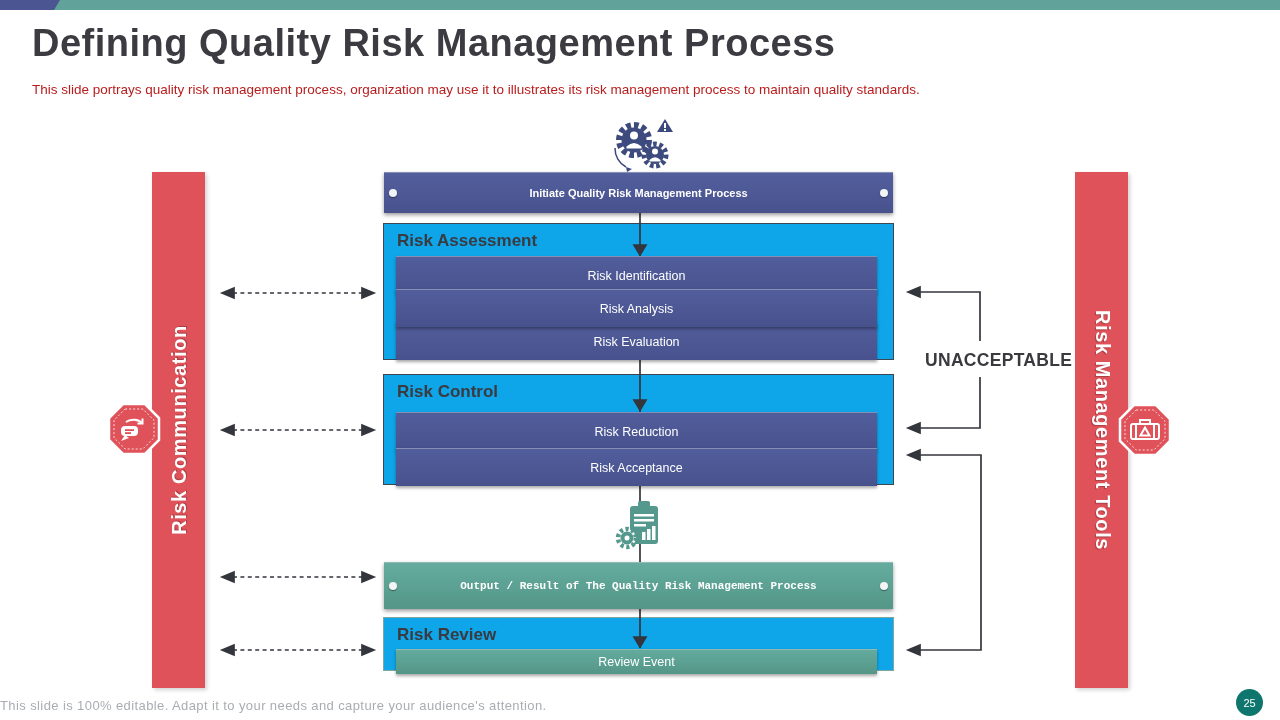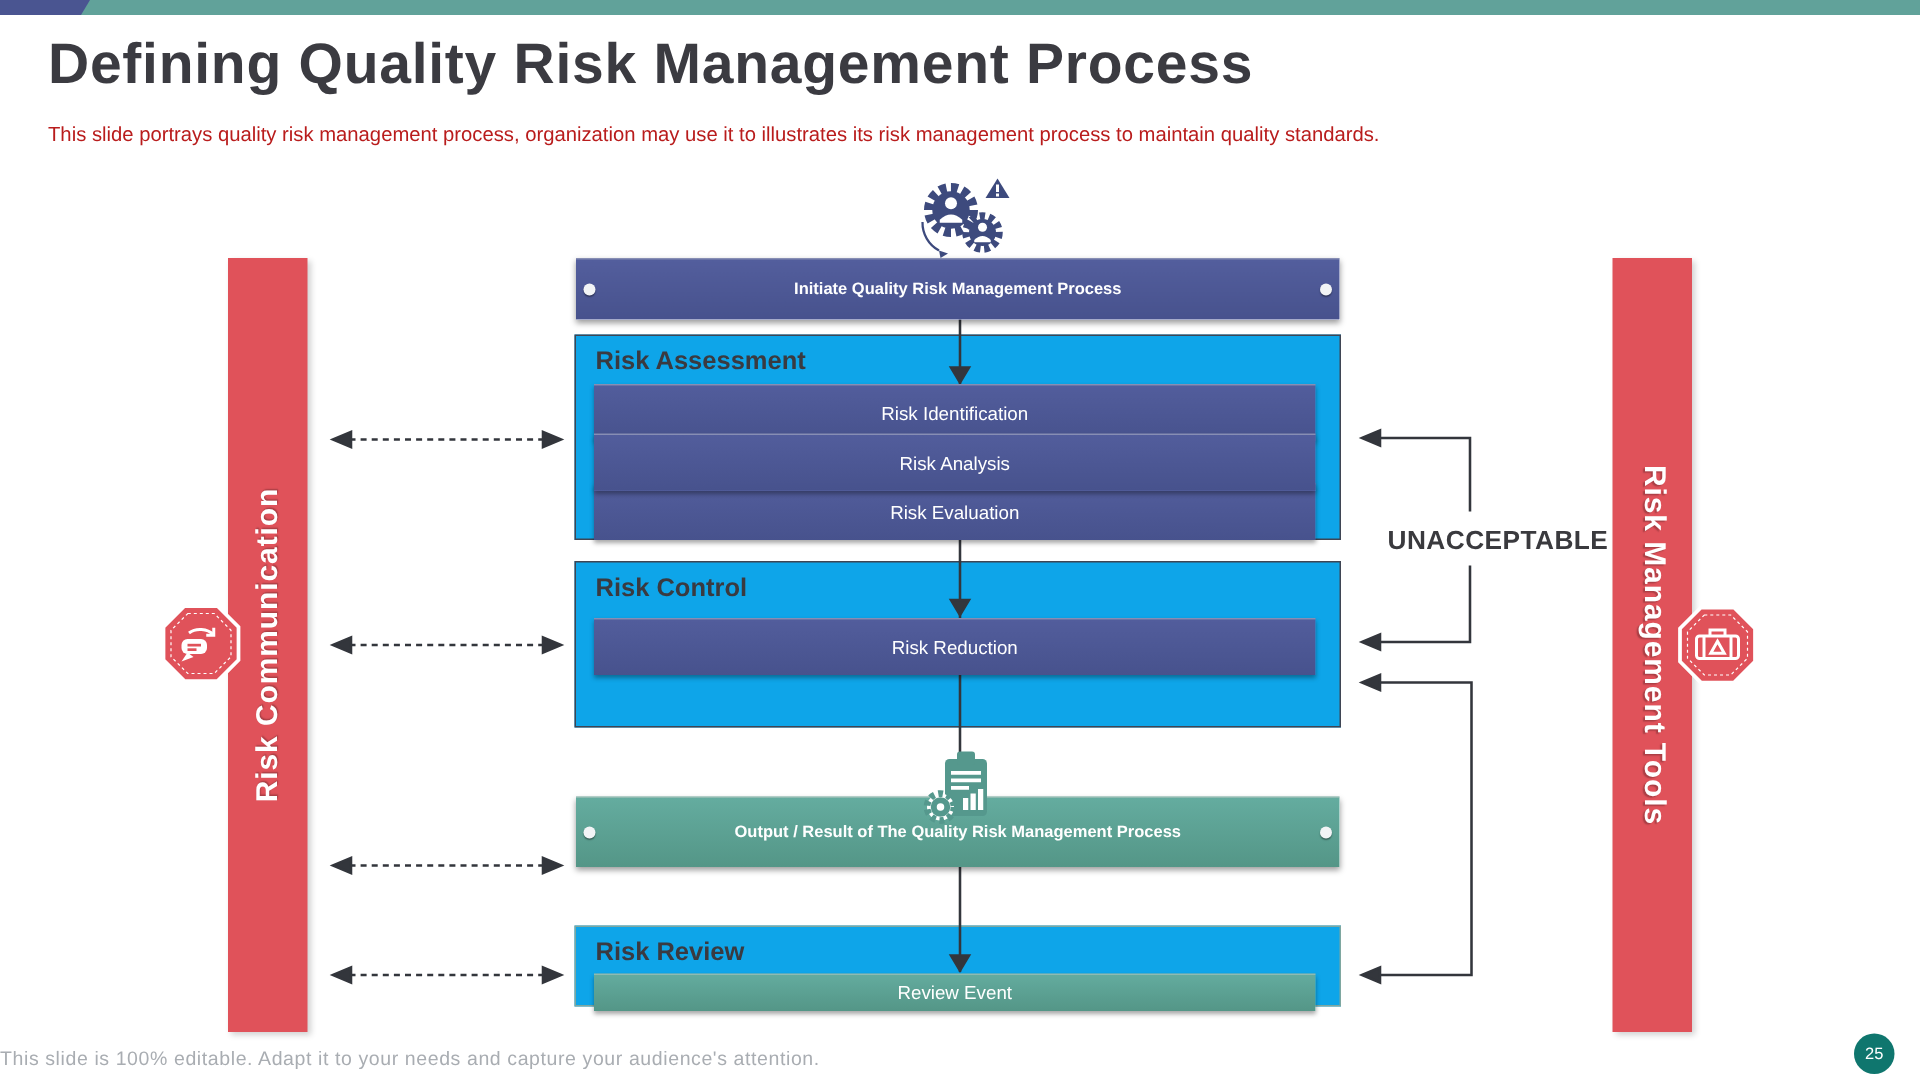--- a/index.html
+++ b/index.html
@@ -41,21 +41,21 @@
         justify-content:center;color:#fff;font-size:12.5px;font-weight:400;
         box-shadow:0 2px 3px rgba(0,0,0,.35);border-top:1px solid rgba(255,255,255,.35);box-sizing:border-box;}
   .step.indigo{background:linear-gradient(#525d9c,#47528d);}
   .step.teal{background:linear-gradient(#63ab9e,#549687);}
 
   
   .procbar{position:absolute;left:384px;width:509px;z-index:3;display:flex;align-items:center;
            justify-content:center;color:#fff;font-weight:700;font-size:11px;
            box-shadow:0 2px 4px rgba(0,0,0,.4);border-top:1px solid rgba(255,255,255,.35);box-sizing:border-box;}
   .procbar.indigo{top:172px;height:41px;background:linear-gradient(#535e9d,#47528d);}
-  .procbar.teal{top:531px;height:47px;background:linear-gradient(#64ac9f,#549687);}
+  .procbar.teal{top:562px;height:47px;background:linear-gradient(#64ac9f,#549687);font-family:Liberation Mono, monospace;}
   .dot{position:absolute;top:50%;width:8px;height:8px;border-radius:50%;background:#f2f4f6;
        transform:translateY(-50%);box-shadow:0 1px 1px rgba(0,0,0,.4);}
   .dot.l{left:5px;} .dot.r{right:5px;}
 
   .unacceptable{position:absolute;left:925px;top:350px;width:142px;text-align:center;
                 font-size:17.5px;font-weight:700;color:#3a3a3e;letter-spacing:.3px;z-index:3;}
 
   .top-icon{position:absolute;left:606px;top:117px;z-index:4;}
   .clipboard-icon{position:absolute;left:612px;top:498px;z-index:4;}
 
@@ -167,20 +167,21 @@
   <div class="flowbox" style="top:223px;height:137px;">
     <div class="box-title">Risk Assessment</div>
     <div class="step indigo" style="top:32px;">Risk Identification</div>
     <div class="step indigo" style="top:98px;">Risk Evaluation</div>
     <div class="step indigo" style="top:65px;">Risk Analysis</div>
   </div>
 
   <div class="flowbox" style="top:374px;height:111px;">
     <div class="box-title">Risk Control</div>
     <div class="step indigo" style="top:37px;">Risk Reduction</div>
+    <div class="step indigo" style="top:73px;">Risk Acceptance</div>
   </div>
 
   <svg class="clipboard-icon" width="56" height="56" viewBox="0 0 56 56">
     <rect x="18" y="8" width="28" height="38" rx="3" fill="#55988d"></rect>
     <rect x="26" y="3" width="12" height="9" rx="2" fill="#55988d"></rect>
     <rect x="22" y="16" width="20" height="2.5" fill="#fff"></rect>
     <rect x="22" y="21" width="20" height="2.5" fill="#fff"></rect>
     <rect x="22" y="26" width="12" height="2.5" fill="#fff"></rect>
     <rect x="30" y="34" width="3.5" height="8" fill="#fff"></rect>
     <rect x="35" y="31" width="3.5" height="11" fill="#fff"></rect>

